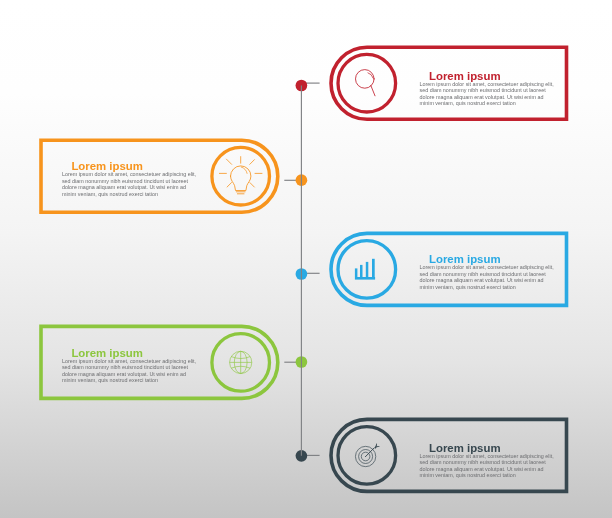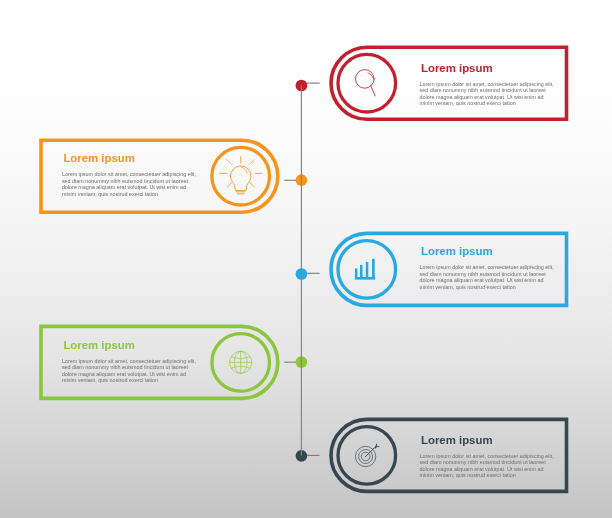--- a/index.html
+++ b/index.html
@@ -4,21 +4,21 @@
 <style>
   html,body{margin:0;padding:0;}
   body{width:612px;height:518px;overflow:hidden;
     font-family:"Liberation Sans",sans-serif;
     background:#ffffff;
     -webkit-font-smoothing:antialiased;}
   .stage{position:relative;width:612px;height:518px;overflow:hidden;
     background:linear-gradient(180deg,#ffffff 0%,#fefefe 18%,#f4f4f4 45%,#e4e4e4 70%,#c4c4c4 100%);}
   svg.layer{position:absolute;left:0;top:0;}
   .txt{position:absolute;transform:translateZ(0);}
-  .title{font-weight:bold;font-size:11.4px;line-height:11.4px;margin:4px;white-space:nowrap;
+  .title{font-weight:bold;font-size:11.4px;line-height:11.4px;margin:12px;white-space:nowrap;
     transform:scaleX(1.000);transform-origin:0 0;}
   .body{font-size:5.4px;line-height:6.5px;color:#6d6e71;margin:0;}
 </style>
 </head>
 <body>
 
 <div class="stage">
   <svg class="layer" id="gfx" width="612" height="518" viewBox="0 0 612 518">
       <g>
         <path d="M 566.5 47.2 L 367 47.2 A 36 36 0 0 0 367 119.2 L 566.5 119.2 L 566.5 47.2 Z" fill="none" stroke="#C1212E" stroke-width="3.6"></path>

